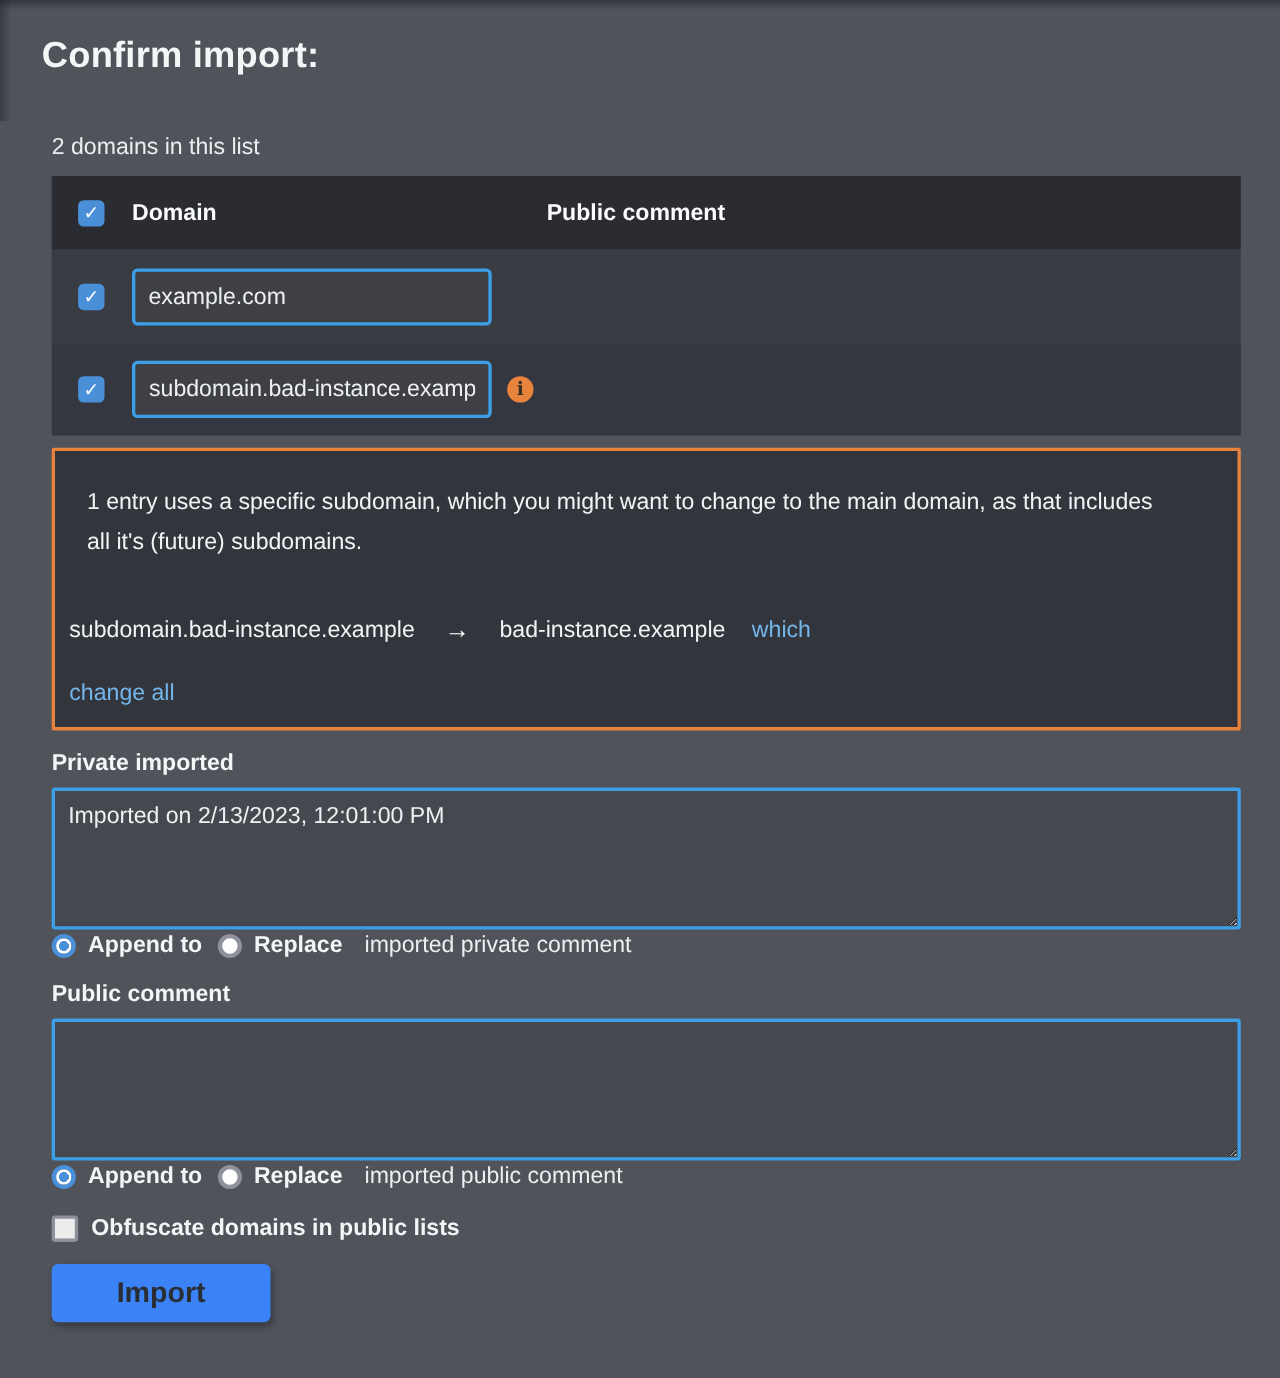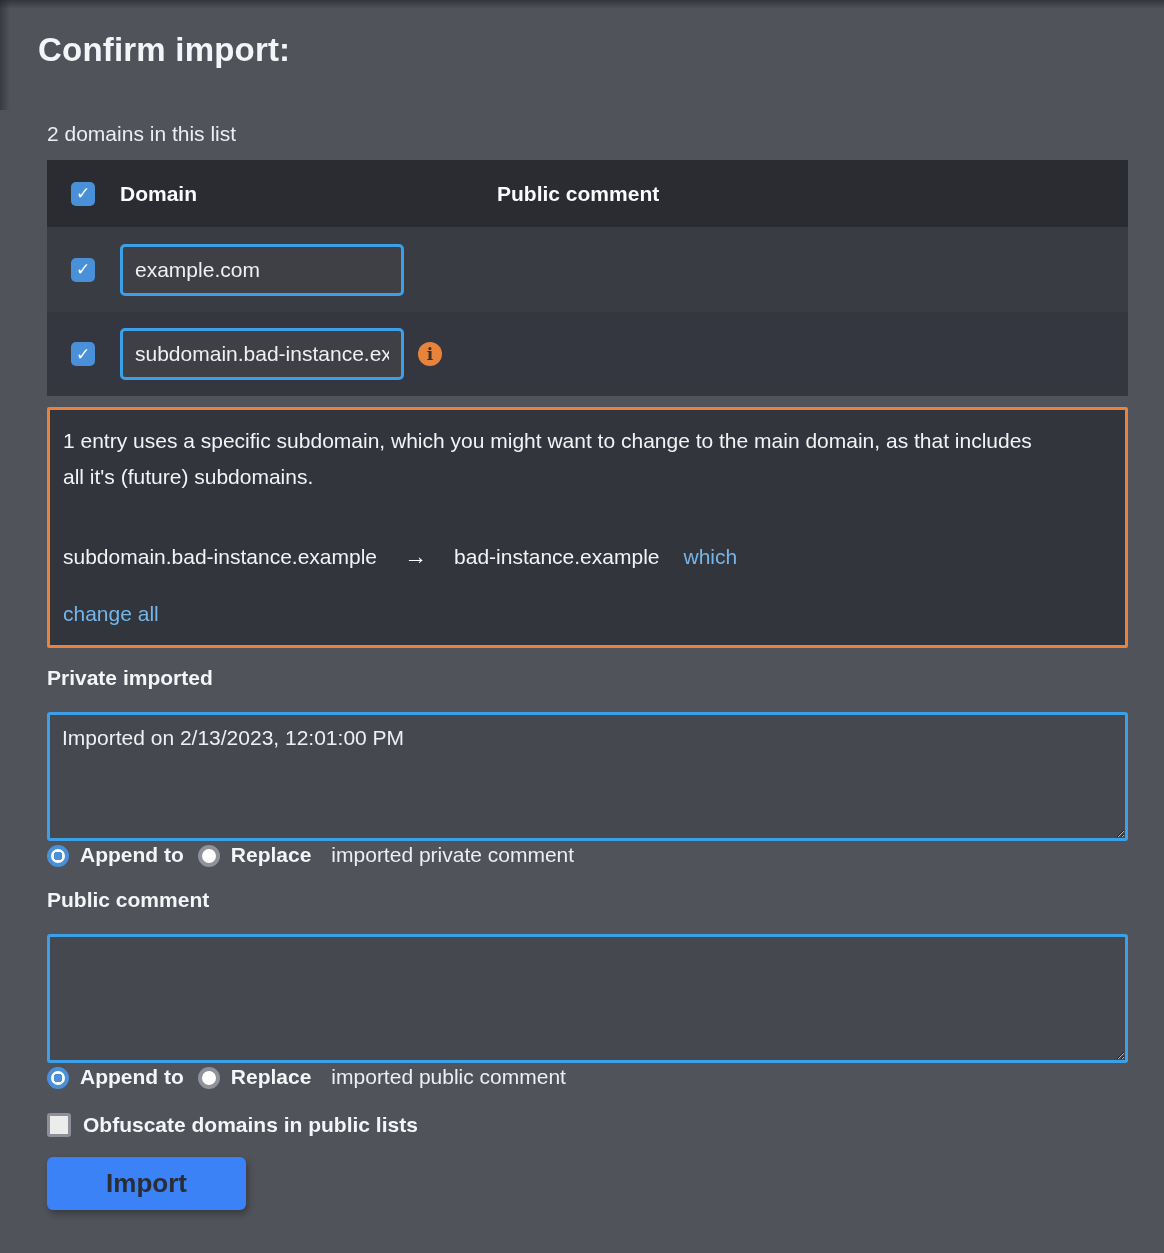--- a/index.html
+++ b/index.html
@@ -24,43 +24,43 @@
   .summary{margin-top:53px;font-size:21px;color:#eceef0;line-height:24px;}
 
   .table{margin-top:14px;}
   .t-header,.t-row{display:grid;grid-template-columns:73px 377px 1fr;align-items:center;}
   .t-header{background:#2a2c32;height:67px;}
   .t-row{height:85px;background:#3a3c43;}
   .t-row.alt{height:84px;background:#353740;}
   .cell-check{padding-left:24px;display:flex;align-items:center;}
   .th{font-size:21px;font-weight:700;color:#fafbfc;}
   .cell-domain{display:flex;align-items:center;}
-  .domain-input{width:284px;height:52px;box-sizing:border-box;background:#3e4046;
+  .domain-input{width:327px;height:52px;box-sizing:border-box;background:#3e4046;
     border:3px solid #3ba0e8;border-radius:5px;color:#eef0f2;font-size:21px;
     padding:0 12px;font-family:inherit;outline:none;}
   .info-icon{width:24px;height:24px;border-radius:50%;background:#e8833c;color:#3a3228;
     display:flex;align-items:center;justify-content:center;flex:0 0 auto;
     font-family:"DejaVu Serif",serif;font-weight:700;font-size:17px;margin-left:14px;cursor:default;}
 
   .checkbox{width:24px;height:24px;border-radius:5px;background:#4a90d9;
     display:inline-flex;align-items:center;justify-content:center;cursor:pointer;}
   .check-glyph{color:#fff;font-size:17px;font-weight:700;line-height:1;}
 
   .notice{margin-top:11px;border:3px solid #e8823c;background:#33353c;border-radius:2px;
     padding:13px 13px 19px 13px;}
-  .notice-msg{margin:0;font-size:21px;line-height:36px;max-width:990px;color:#f2f3f5;}
+  .notice-msg{margin:16px;font-size:21px;line-height:36px;max-width:990px;color:#f2f3f5;}
   .mapping-row{margin-top:48px;display:flex;align-items:center;font-size:21px;color:#f2f3f5;}
   .arrow{font-size:23px;font-weight:700;margin:0 27px;color:#ffffff;}
   .link{color:#74b6ea;font-size:21px;text-decoration:none;cursor:pointer;}
   .change-link{margin-left:24px;}
   .change-all{display:inline-block;margin-top:32px;text-align:center;}
 
   .field-label{margin-top:18px;font-size:21px;font-weight:700;color:#f4f5f7;line-height:24px;}
   .field-label.second{margin-top:21px;}
-  .comment-box{display:block;margin-top:22px;width:100%;height:129px;box-sizing:border-box;
+  .comment-box{display:block;margin-top:10px;width:100%;height:129px;box-sizing:border-box;
     background:#46484f;border:3px solid #3ba0e8;border-radius:3px;color:#eef0f2;
     font-size:21px;padding:9px 12px;font-family:inherit;resize:both;outline:none;line-height:28px;}
 
   .radio-row{margin-top:2px;display:flex;align-items:flex-end;font-size:21px;}
   .radio{width:22px;height:22px;border-radius:50%;box-sizing:border-box;cursor:pointer;flex:0 0 auto;}
   .radio.selected{border:4px solid #4a90d9;background:radial-gradient(circle,#4a90d9 0 4.5px,#ffffff 4.5px);}
   .radio.unselected{border:4px solid #8f929b;background:#ffffff;}
   .radio-label{font-weight:700;margin-left:11px;margin-right:14px;color:#f4f5f7;}
   .radio-suffix{margin-left:6px;color:#edeef0;}
 

